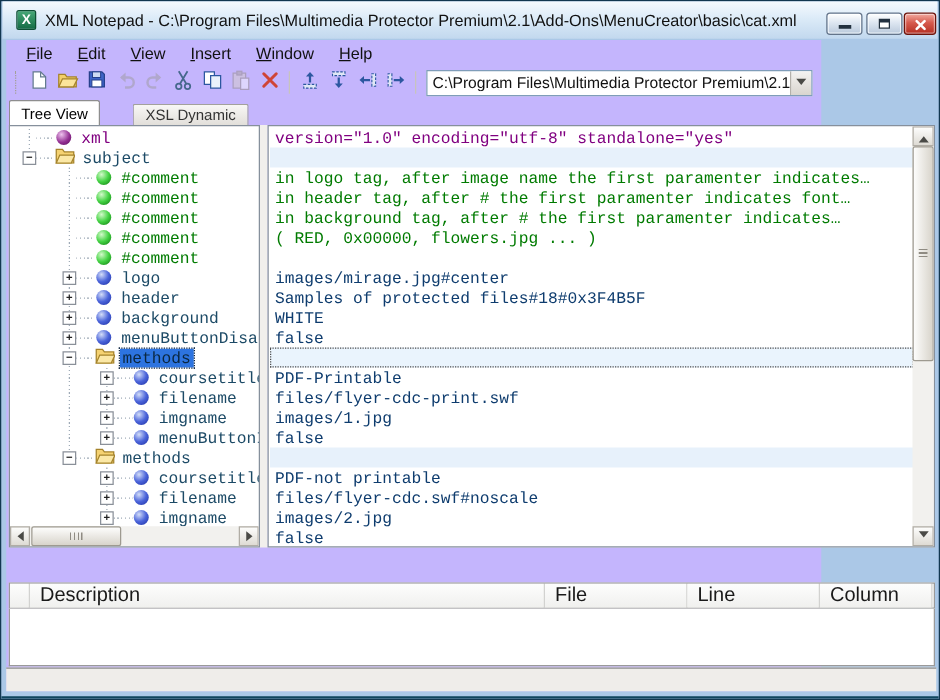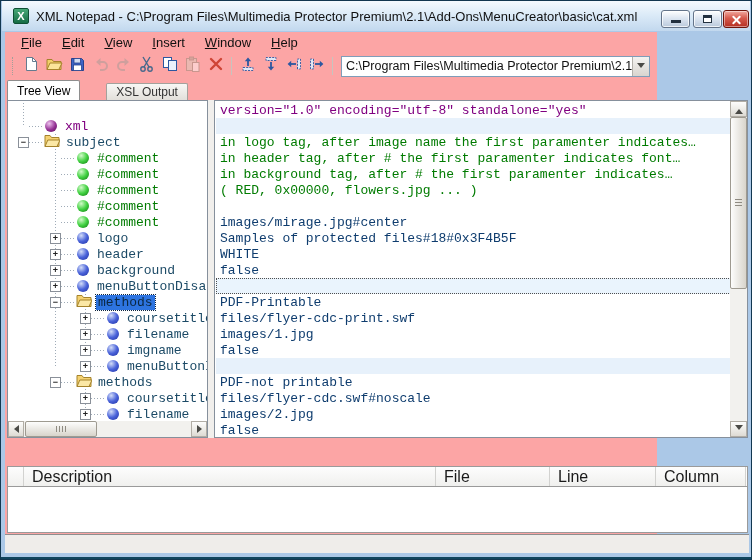--- a/index.html
+++ b/index.html
@@ -19,21 +19,21 @@
   .btn-min{left:659px;width:29px}
   .btn-restore{left:691px;width:29px}
   .btn-close{left:721px;width:26px;background:linear-gradient(#f2aba1,#d65a4d 45%,#b52f22);border-color:#6e140b;
              box-shadow:inset 0 0 0 1px rgba(255,255,255,.45);}
   .g-min{position:absolute;left:9px;bottom:4px;width:10px;height:3px;background:#22303f;}
   .g-restore{position:absolute;left:9px;top:4px;width:9px;height:8px;border:1px solid #22303f;border-top-width:3px;background:#fff;}
   .g-x1,.g-x2{position:absolute;left:7px;top:8px;width:11px;height:2px;background:#fff;border-radius:1px;}
   .g-x1{transform:rotate(45deg);} .g-x2{transform:rotate(-45deg);}
 
   
-  .client{position:absolute;left:4px;top:31px;width:652px;height:521px;background:#fca5a5;}
+  .client{position:absolute;left:4px;top:31px;width:652px;height:521px;background:#c4b5fd;}
 
   .menubar{height:21px;padding-left:6px;font-size:13px;color:#111;}
   .menu-item{display:inline-block;padding:3px 10px 2px;}
   .menu-item u{text-decoration:underline;}
 
   .toolbar{height:26px;display:flex;align-items:center;padding-left:5px;}
   .tb-grip{width:3px;height:18px;margin:0 5px 0 2px;border-left:1px dotted #a39f98;}
   .tb-btn{width:23px;height:22px;display:flex;align-items:center;justify-content:center;flex:none;}
   .tb-btn.disabled{opacity:.45;}
   .tb-sep{width:1px;height:18px;background:#c7c4be;margin:0 4px;flex:none;}
@@ -51,21 +51,21 @@
   .tab.active{background:#fff;height:20px;position:relative;z-index:2;}
   .tab.inactive{background:linear-gradient(#f8f7f5,#e2dfda);height:17px;color:#333;border-color:#a3a19c;}
 
   
   .main{position:absolute;left:0;top:68px;width:744px;height:338px;}
   .tree-pane{position:absolute;left:2px;top:0;width:201px;height:338px;background:#fff;border:1px solid #86909c;overflow:hidden;}
   .splitter-v{position:absolute;left:203px;top:0;width:6px;height:338px;background:#f1efec;}
   .value-pane{position:absolute;left:209px;top:0;width:534px;height:338px;background:#fff;border:1px solid #86909c;overflow:hidden;}
 
   .trow{position:absolute;left:0;height:16px;display:flex;align-items:center;white-space:nowrap;z-index:1;
-        font:13px "Liberation Mono","DejaVu Sans Mono",monospace;margin-top:16px;}
+        font:13px "Liberation Mono","DejaVu Sans Mono",monospace;}
   .exp{width:11px;height:11px;border:1px solid #8a9099;background:#fff;flex:none;
        font:bold 9px "Liberation Sans",sans-serif;line-height:8px;text-align:center;color:#222;}
   .exp.hiddenbox{visibility:hidden;}
   .dash{width:15px;height:1px;flex:none;background:repeating-linear-gradient(to right,#9fabb7 0 1px,transparent 1px 3px);}
   .sphere{width:12px;height:12px;border-radius:50%;flex:none;margin:0 6px 0 1px;}
   .sphere.purple{background:radial-gradient(circle at 35% 30%,#eec2ee,#933093 55%,#570b57);}
   .sphere.green{background:radial-gradient(circle at 35% 30%,#d2fac9,#43d243 50%,#0c760c);}
   .sphere.blue{background:radial-gradient(circle at 35% 30%,#d3ddf8,#4b64da 50%,#1b2da0);}
   .tfolder{flex:none;margin:0 4px 0 0;}
   .tlabel{padding:0 2px;}
@@ -228,21 +228,21 @@
       <div class="address">
         <span class="addr-text">C:\Program Files\Multimedia Protector Premium\2.1\Add-Ons\MenuCre</span>
         <span class="addr-btn">
             <span class="tri-down" style="margin-top:2px;"></span>
           </span>
       </div>
     </div>
 
     <div class="tabstrip" id="main-tabs">
         <div class="tab active">Tree View</div>
-        <div class="tab inactive">XSL Output</div>
+        <div class="tab inactive">XSL Dynamic</div>
       </div>
 
     <div class="main">
       <div class="tree-pane" id="tree-pane">
         <div class="vline" style="left:15px;top:2px;height:23px;"></div>
         <div class="vline" style="left:47px;top:33px;height:232px;"></div>
         <div class="vline" style="left:77px;top:193px;height:56px;"></div>
         <div class="vline" style="left:77px;top:273px;height:46px;"></div>
         <div class="hscroll" style="z-index:3;">
           <div class="sb-btn" style="left:0;top:0;">

